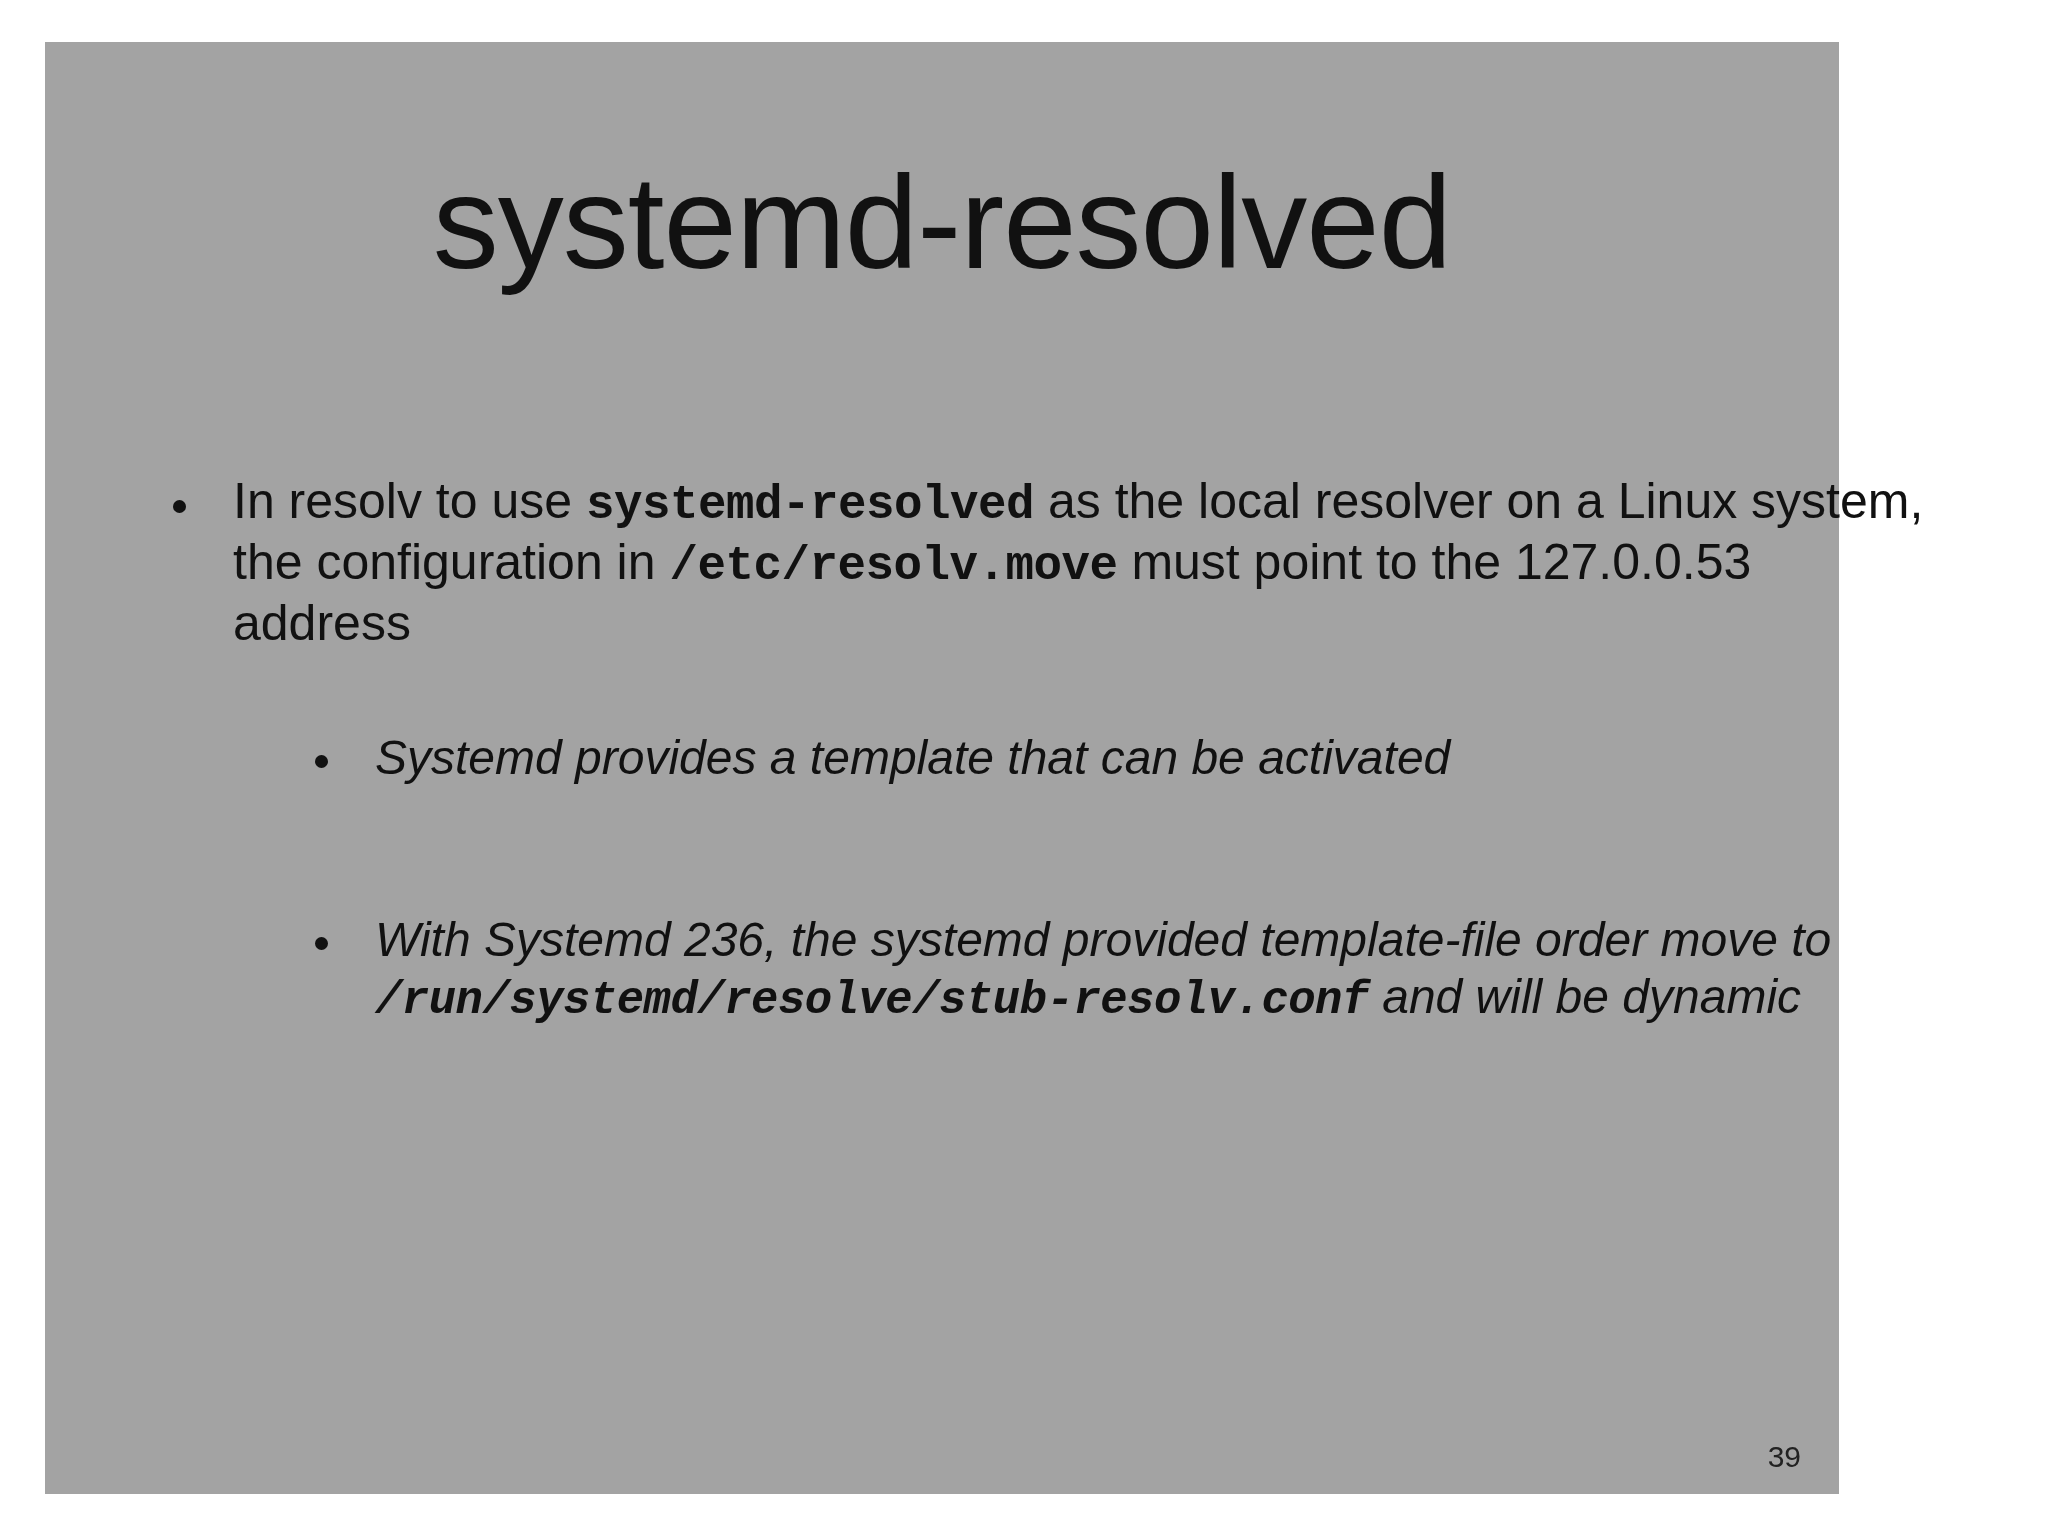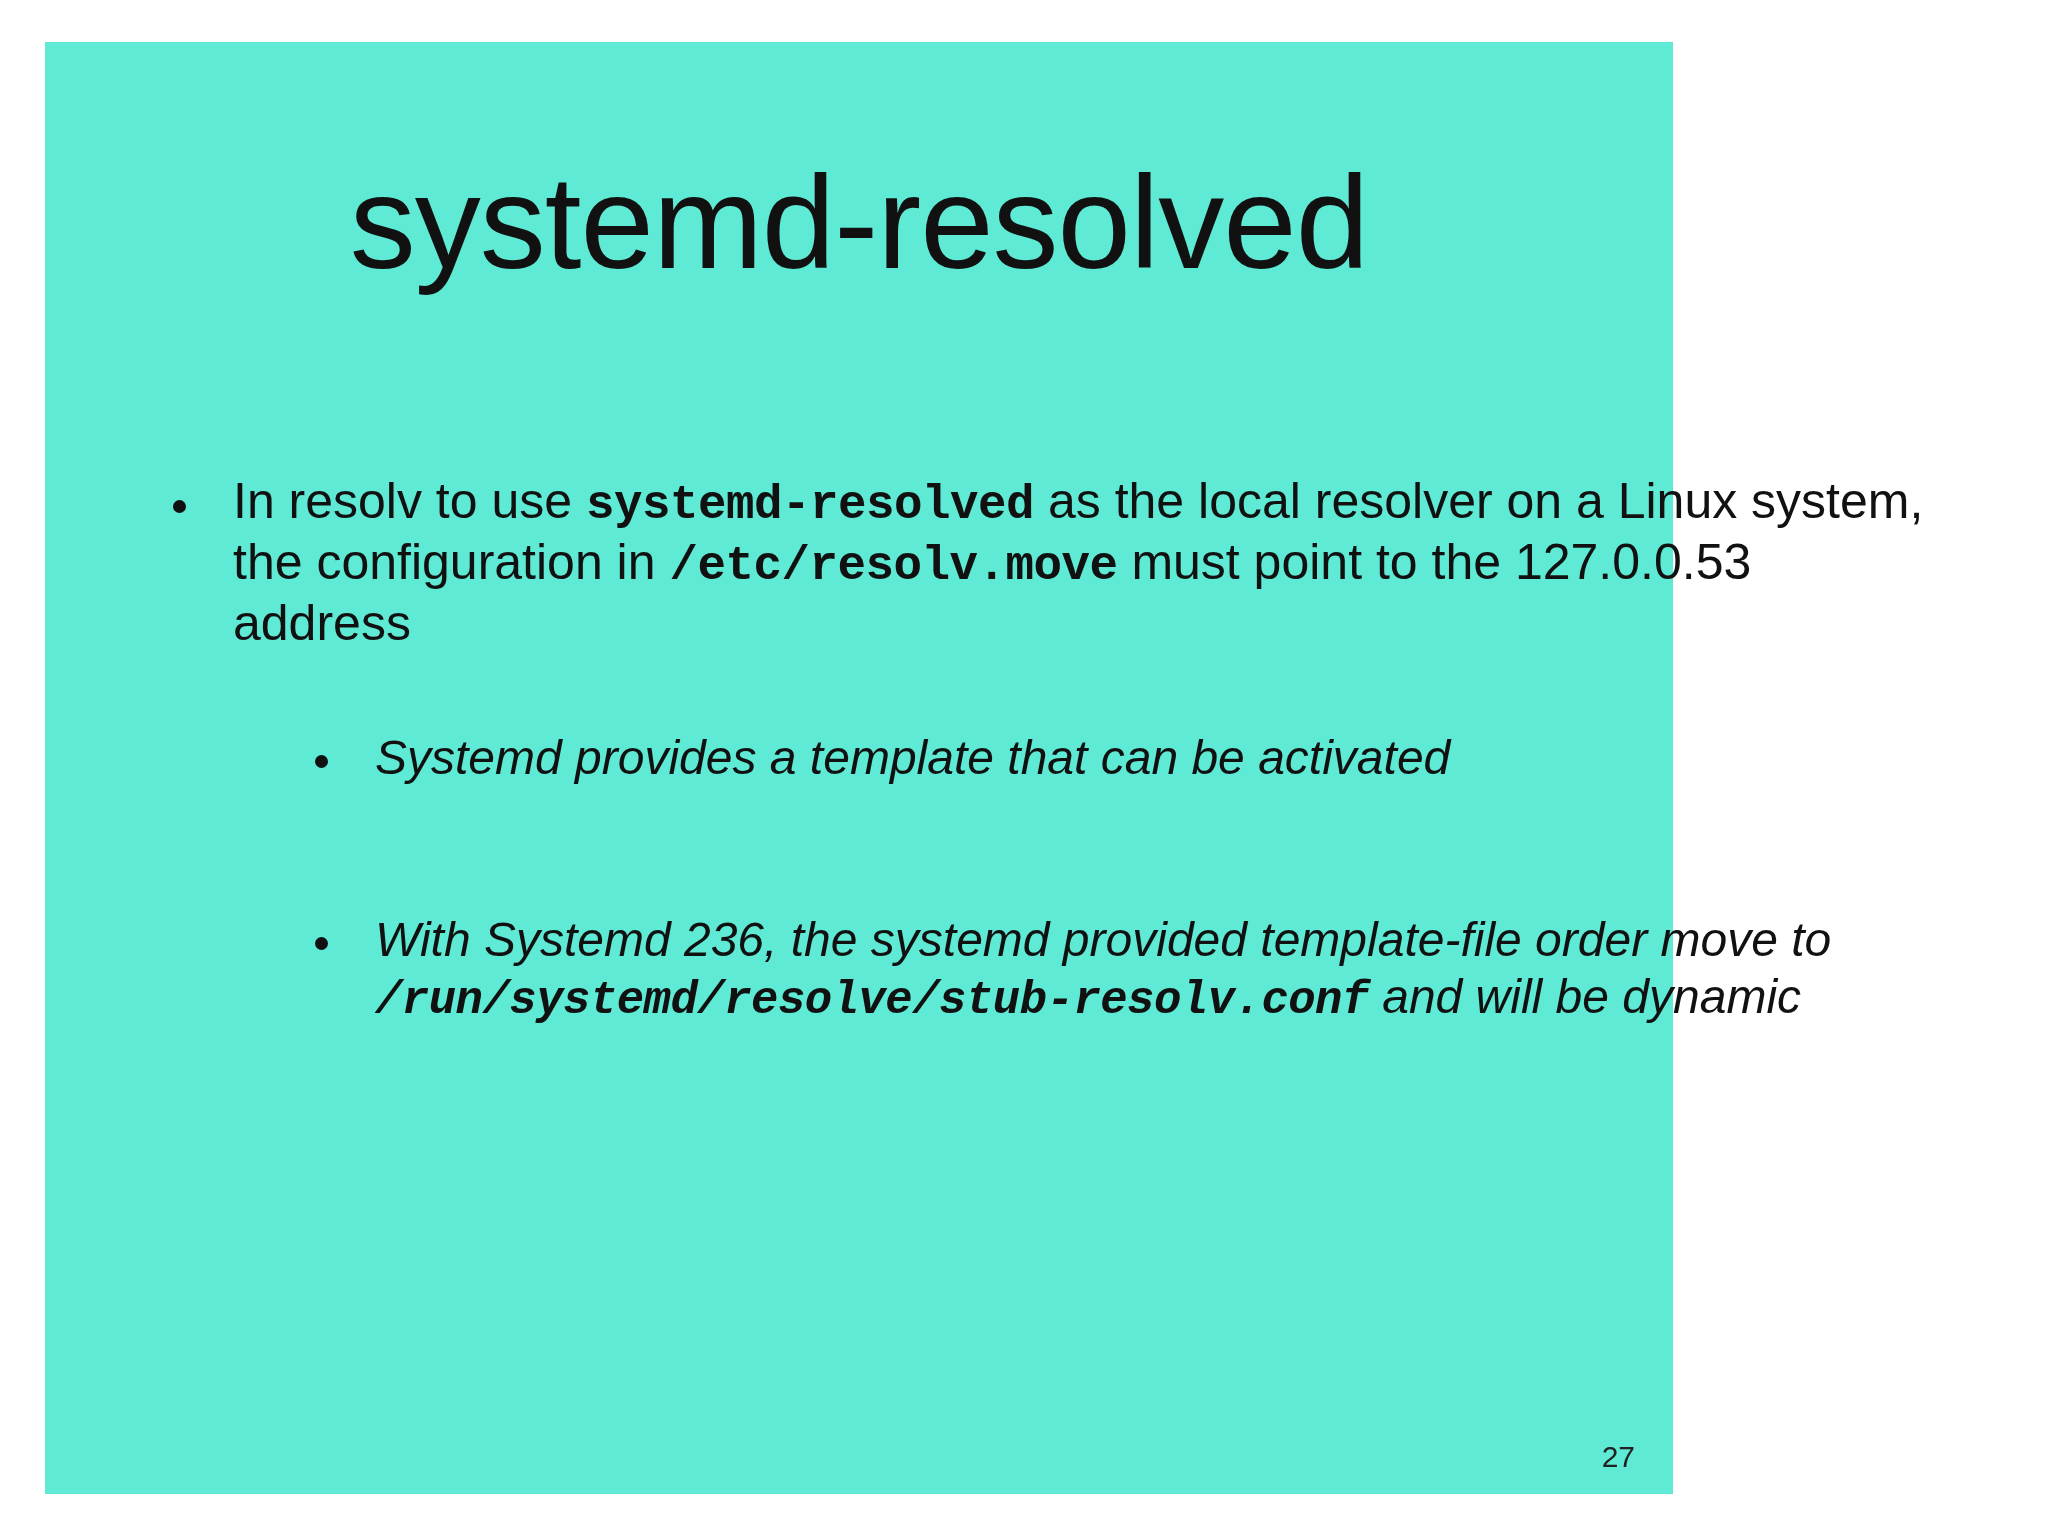--- a/index.html
+++ b/index.html
@@ -11,23 +11,23 @@
     width: 2048px;
     height: 1536px;
     overflow: hidden;
     font-family: "Liberation Sans", sans-serif;
   }
 
   .slide {
     position: absolute;
     left: 45px;
     top: 42px;
-    width: 1628px;
+    width: 1794px;
     height: 1452px;
-    background: #5eead4;
+    background: #a3a3a3;
     box-sizing: border-box;
   }
 
   .slide-title {
     position: absolute;
     left: 0;
     top: 115px;
     width: 100%;
     text-align: center;
     font-size: 132px;
@@ -140,15 +140,15 @@
 
     <div class="gap-md"></div>
 
     <div class="bullet-l2">
       <span class="dot"></span>
       <span>With Systemd 236, the systemd provided template-file order move to </span><span class="mono-b">/run/systemd/resolve/stub-resolv.conf</span><span> and will be dynamic</span>
     </div>
 
   </div>
 
-  <div class="page-number">27</div>
+  <div class="page-number">39</div>
 
 </div>
 
 </body></html>

